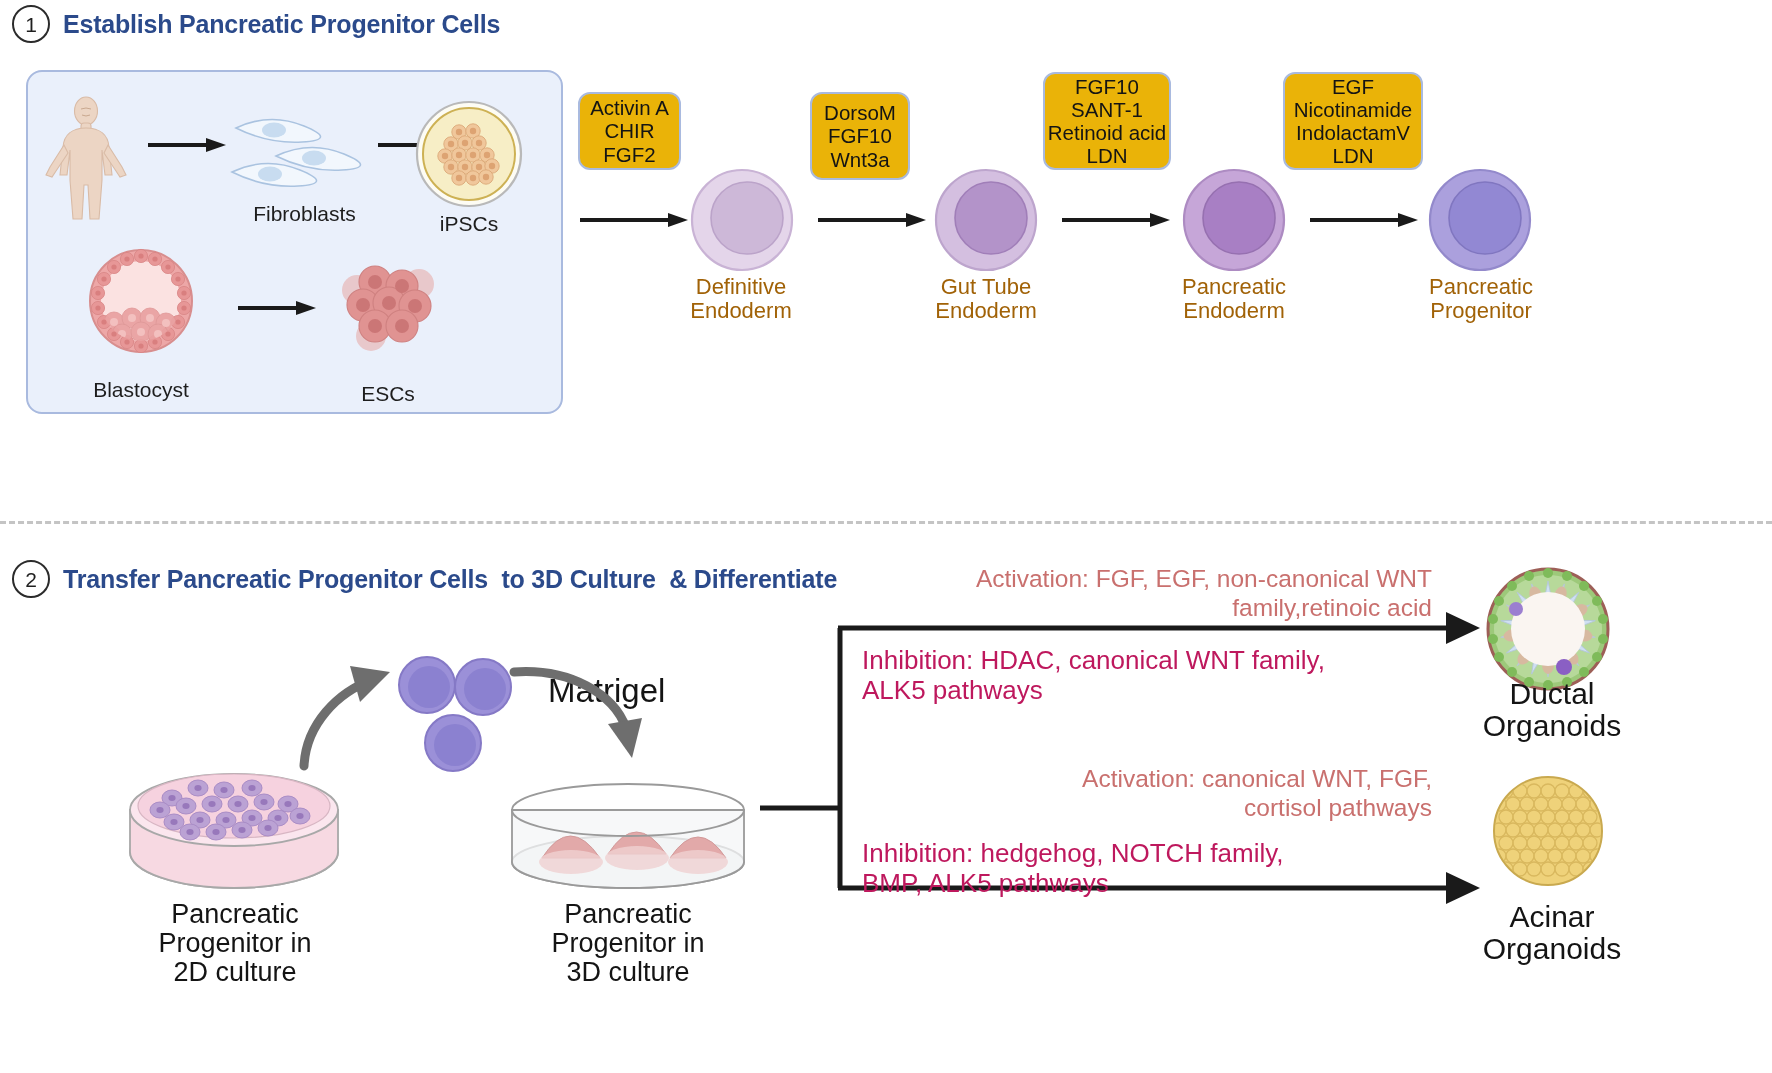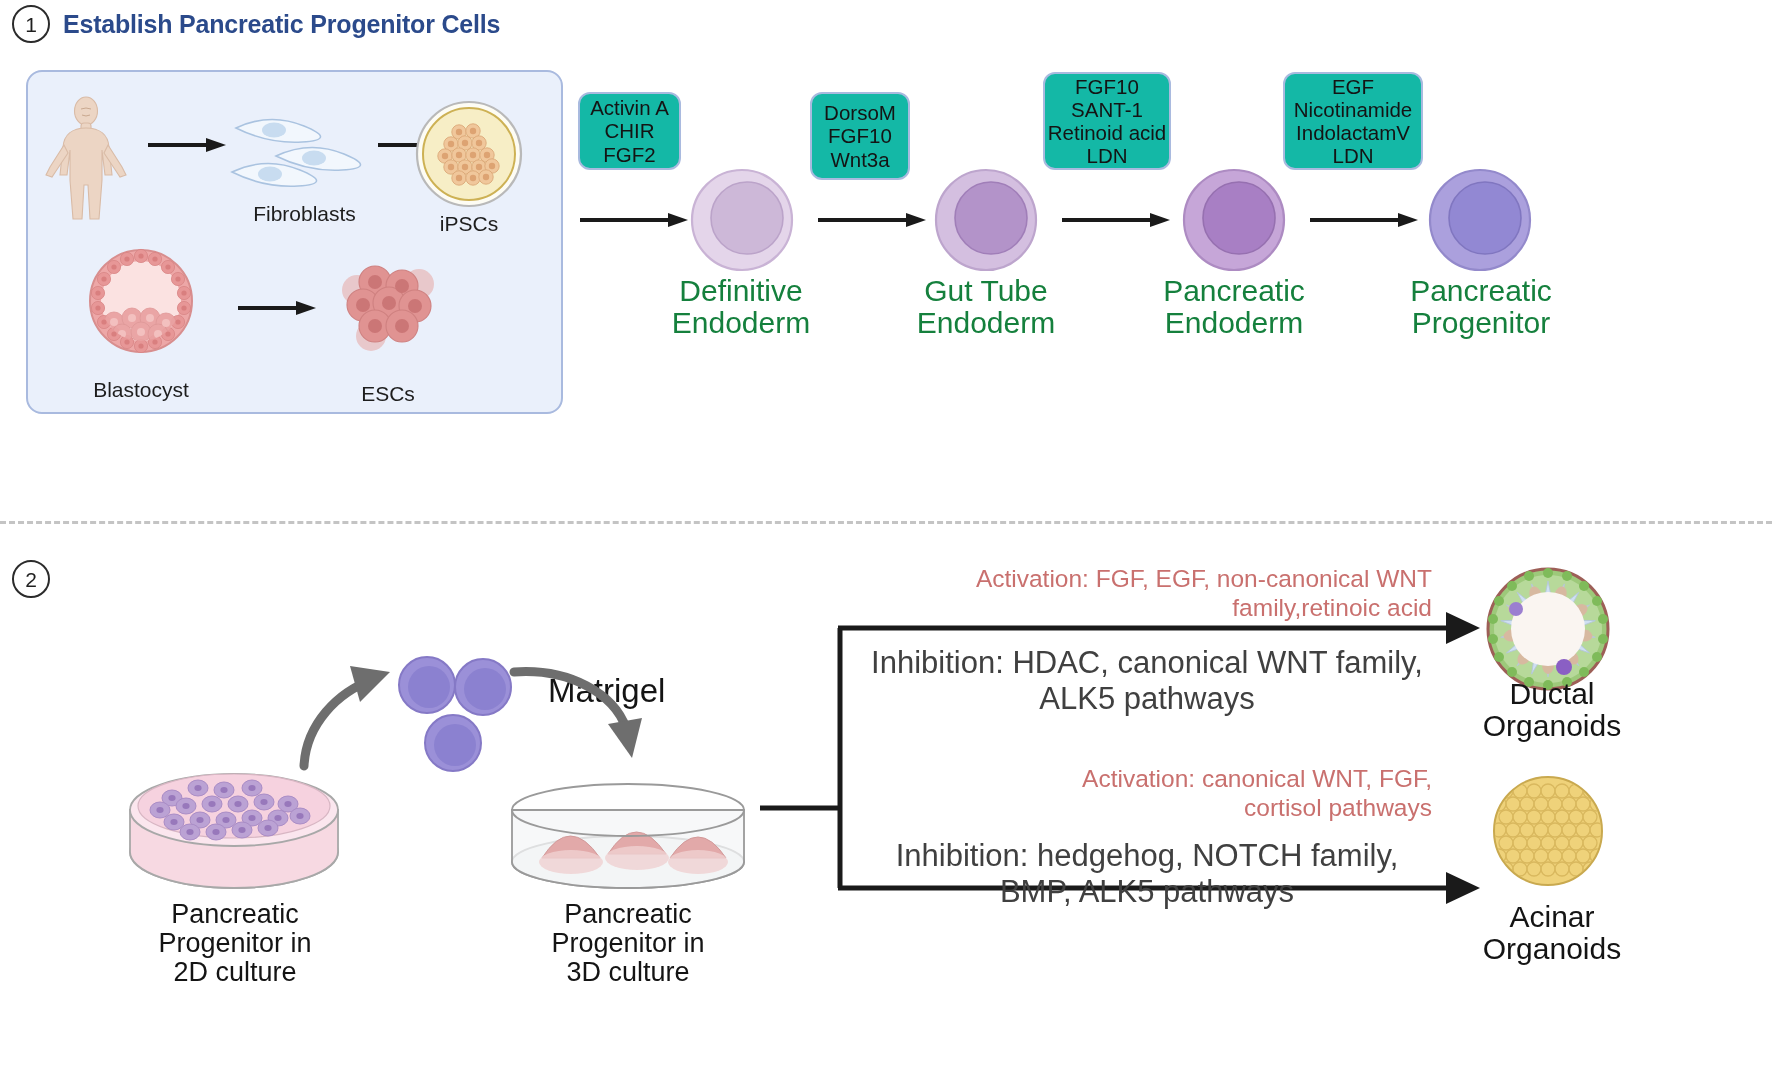--- a/index.html
+++ b/index.html
@@ -24,35 +24,35 @@
   }
 
   
   .src-panel{
     background:#eaf0fb;border:2.5px solid #a9badf;border-radius:16px;
   }
   .panel-label{font-size:21px;color:#1d1d1d;text-align:center;white-space:nowrap;}
 
   
   .factor-box{
-    background:#14b8a6;border:2.4px solid #a9badf;border-radius:12px;
+    background:#eab308;border:2.4px solid #a9badf;border-radius:12px;
     display:flex;flex-direction:column;align-items:center;justify-content:center;
     padding:7px 12px;box-sizing:border-box;
   }
   .factor-box span{font-size:20.5px;line-height:1.13;color:#141414;white-space:nowrap;}
 
   
   .stage-label{
-    font-size:30px;color:#15803d;text-align:center;line-height:1.07;white-space:pre-line;
+    font-size:22px;color:#a16207;text-align:center;line-height:1.07;white-space:pre-line;
   }
   .small-label{font-size:27px;color:#141414;text-align:center;line-height:1.08;white-space:pre-line;}
 
   
   .path-act{font-size:24.5px;color:#c9706e;text-align:right;line-height:1.17;white-space:pre-line;}
-  .path-inh{font-size:31px;color:#404040;text-align:center;line-height:1.17;white-space:pre-line;}
+  .path-inh{font-size:26px;color:#be185d;line-height:1.17;white-space:pre-line;}
 
   .organoid-label{font-size:30px;color:#141414;text-align:center;line-height:1.07;white-space:pre-line;}
   .matrigel{font-size:33px;color:#141414;white-space:nowrap;}
 
   .divider{
     border-top:3px dashed #c4c4c4;width:1772px;left:0;
   }
   svg{display:block;overflow:visible;}
 </style>
 </head>
@@ -315,20 +315,21 @@
   <circle cx="52" cy="52" r="50" fill="#aba0dd" stroke="#9389cb" stroke-width="2.2"></circle>
   <circle cx="57" cy="50" r="36" fill="#9288d3" stroke="#8076c0" stroke-width="1.6"></circle>
 </svg>
 <div class="abs stage-label" style="left:1390px;top:275px;width:182px;">Pancreatic
 Progenitor</div>
 
 <div class="abs divider" style="top:521px;"></div>
 
 <div class="abs step-head" style="left:12px;top:560px;">
   <div class="step-num">2</div>
+  <div class="step-title">Transfer Pancreatic Progenitor Cells  to 3D Culture  &amp; Differentiate</div>
 </div>
 
 <svg class="abs" style="left:128px;top:740px;" width="212" height="152" viewBox="0 0 212 152">
   <ellipse cx="106" cy="112" rx="104" ry="36" fill="#f7d9e2" stroke="#a8a8a8" stroke-width="1.8"></ellipse>
   <path d="M2 70 L2 112 A104 36 0 0 0 210 112 L210 70 Z" fill="#f7d9e2" stroke="#a8a8a8" stroke-width="1.8"></path>
   <ellipse cx="106" cy="70" rx="104" ry="36" fill="#fbe6ee" stroke="#a8a8a8" stroke-width="1.8"></ellipse>
   <ellipse cx="106" cy="66" rx="96" ry="32" fill="#f6d2df" stroke="#d8b6c3" stroke-width="1.2"></ellipse>
   <g fill="#bba2d4" stroke="#a98cc6" stroke-width="1">
     <ellipse cx="44" cy="58" rx="10" ry="8"></ellipse>
       <ellipse cx="70" cy="48" rx="10" ry="8"></ellipse>

